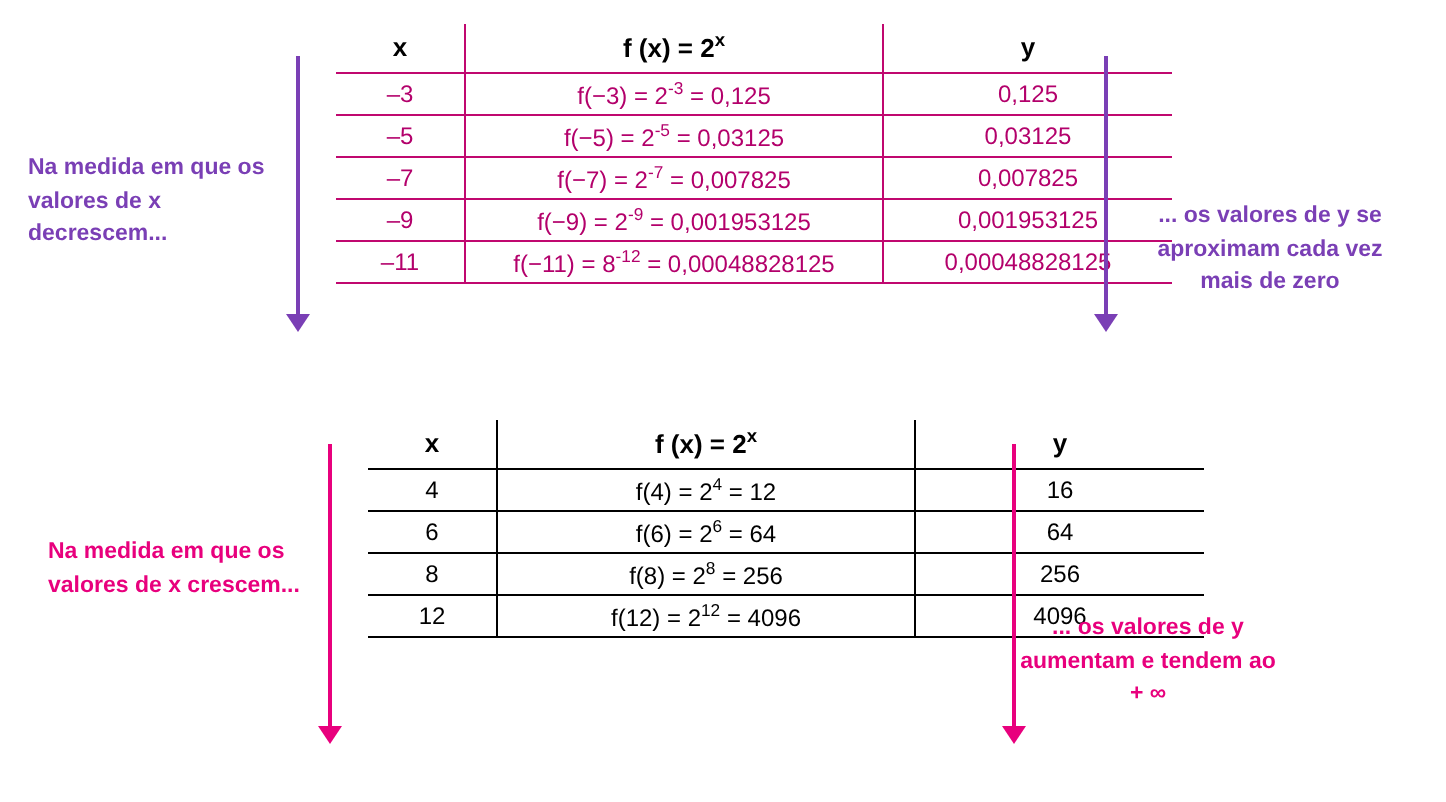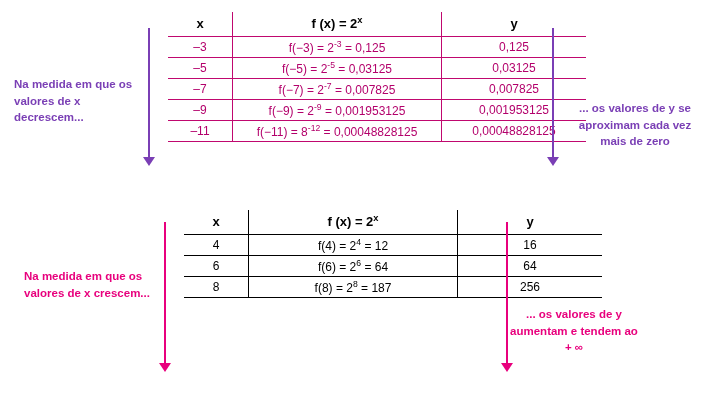--- a/index.html
+++ b/index.html
@@ -177,22 +177,27 @@
         <td class="cell-f"><span>f(4) = 2</span><sup>4</sup> <span>= 12</span></td>
         <td class="cell-y">16</td>
       </tr>
       <tr>
         <td class="cell-x">6</td>
         <td class="cell-f"><span>f(6) = 2</span><sup>6</sup> <span>= 64</span></td>
         <td class="cell-y">64</td>
       </tr>
       <tr>
         <td class="cell-x">8</td>
-        <td class="cell-f"><span>f(8) = 2</span><sup>8</sup> <span>= 187</span></td>
+        <td class="cell-f"><span>f(8) = 2</span><sup>8</sup> <span>= 256</span></td>
         <td class="cell-y">256</td>
+      </tr>
+      <tr>
+        <td class="cell-x">12</td>
+        <td class="cell-f"><span>f(12) = 2</span><sup>12</sup> <span>= 4096</span></td>
+        <td class="cell-y">4096</td>
       </tr>
     </tbody>
   </table>
 </div>
 
 <div class="arrow a-magenta" style="left:500px; top:222px; height:150px;">
   <div class="shaft" style="height:141px;"></div>
   <div class="head" style="top:141px;"></div>
 </div>
 

